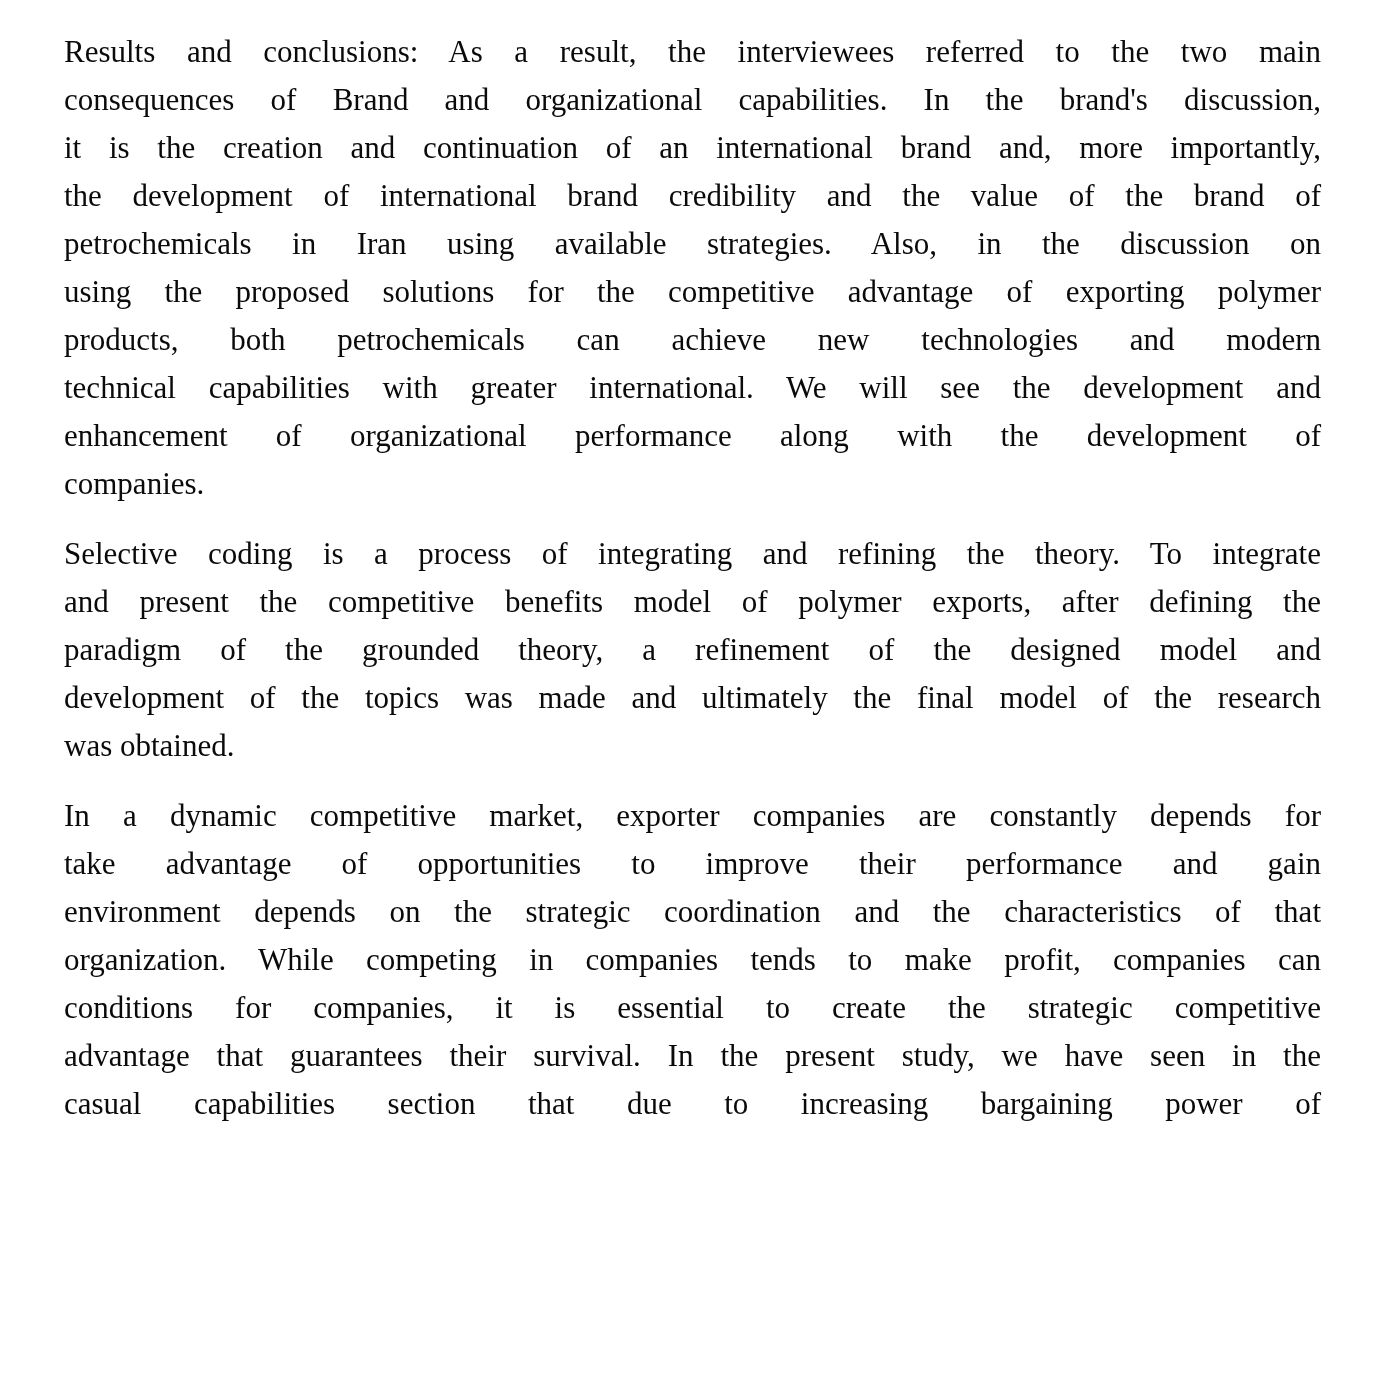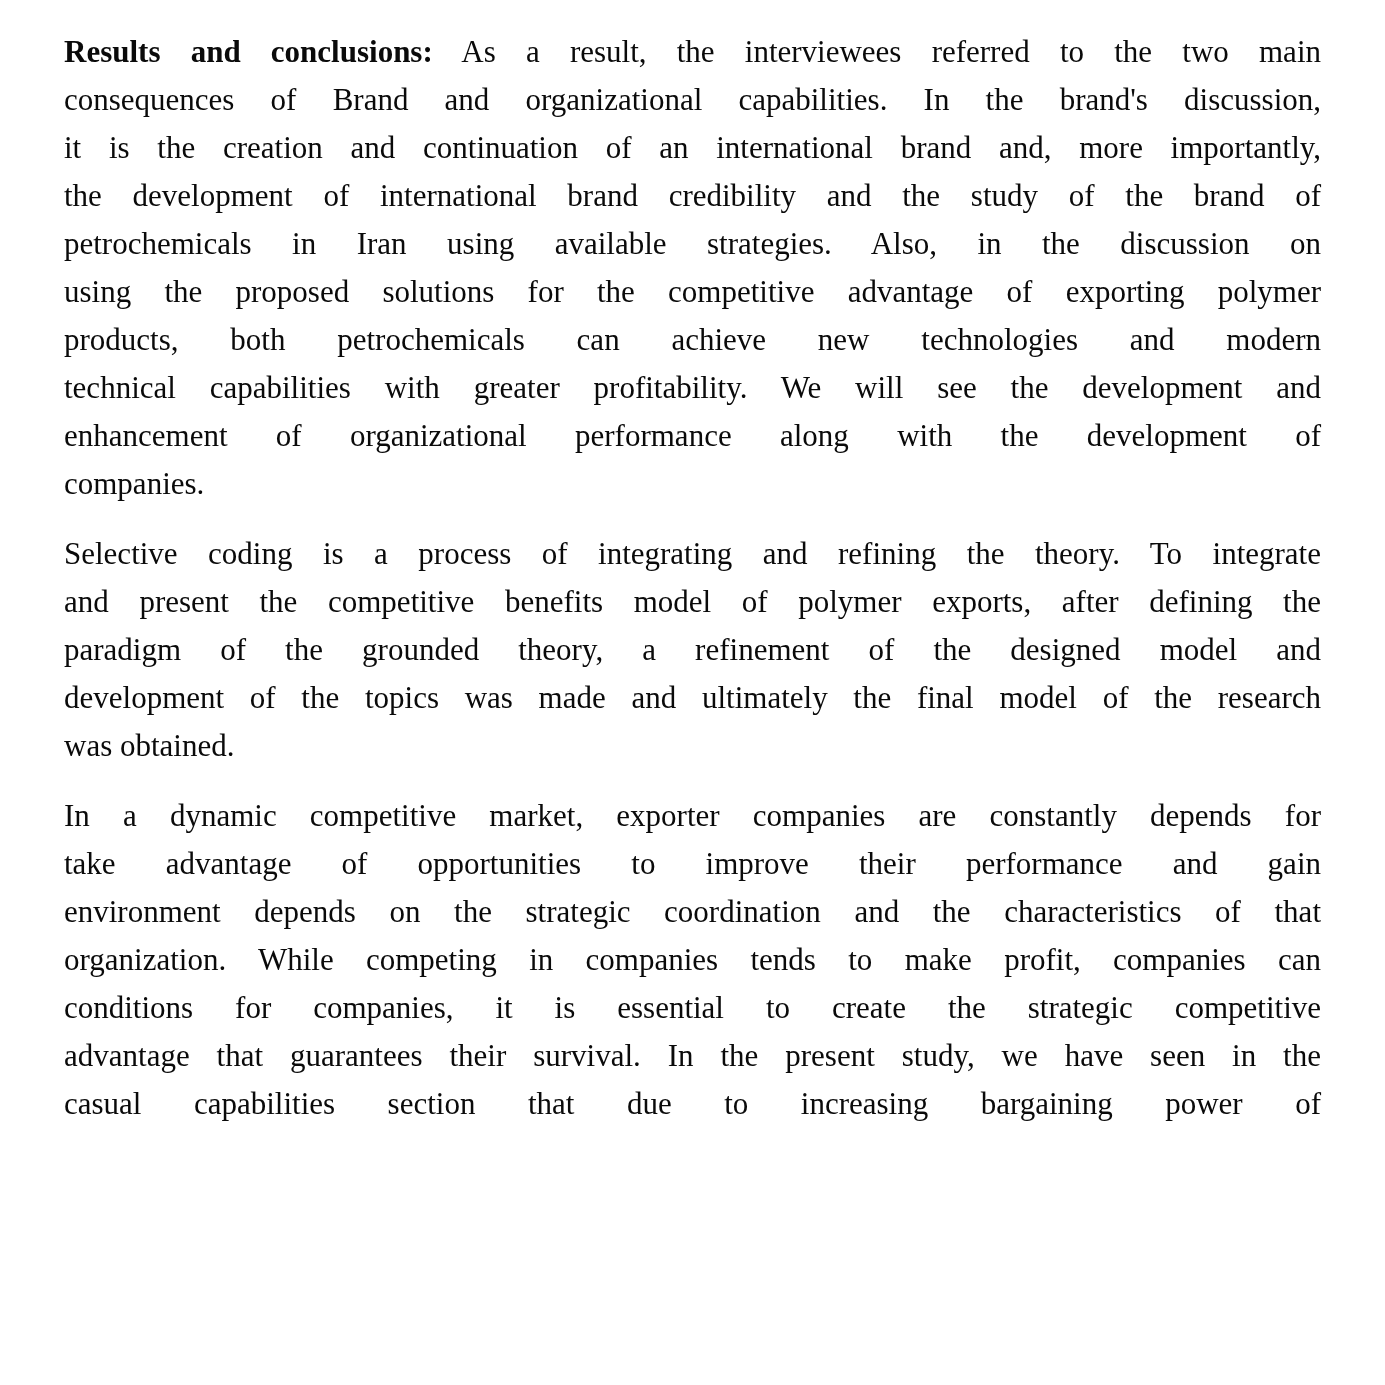--- a/index.html
+++ b/index.html
@@ -29,37 +29,37 @@
     .line {
       text-align: justify;
       text-align-last: justify;
       white-space: normal;
     }
     .line.lastline {
       text-align: center;
       text-align-last: left;
     }
     .lead {
-      font-weight: bold;
+      font-weight: normal;
     }
   </style>
 </head>
 <body>
 
 <div class="page">
 
   <div class="para">
     <div class="line"><span class="lead">Results and conclusions:</span><span> As a result, the interviewees referred to the two main</span></div>
     <div class="line">consequences of Brand and organizational capabilities. In the brand's discussion,</div>
     <div class="line">it is the creation and continuation of an international brand and, more importantly,</div>
-    <div class="line">the development of international brand credibility and the study of the brand of</div>
+    <div class="line">the development of international brand credibility and the value of the brand of</div>
     <div class="line">petrochemicals in Iran using available strategies. Also, in the discussion on</div>
     <div class="line">using the proposed solutions for the competitive advantage of exporting polymer</div>
     <div class="line">products, both petrochemicals can achieve new technologies and modern</div>
-    <div class="line">technical capabilities with greater profitability. We will see the development and</div>
+    <div class="line">technical capabilities with greater international. We will see the development and</div>
     <div class="line">enhancement of organizational performance along with the development of</div>
     <div class="line lastline">companies.</div>
   </div>
 
   <div class="para">
     <div class="line">Selective coding is a process of integrating and refining the theory. To integrate</div>
     <div class="line">and present the competitive benefits model of polymer exports, after defining the</div>
     <div class="line">paradigm of the grounded theory, a refinement of the designed model and</div>
     <div class="line">development of the topics was made and ultimately the final model of the research</div>
     <div class="line lastline">was obtained.</div>

